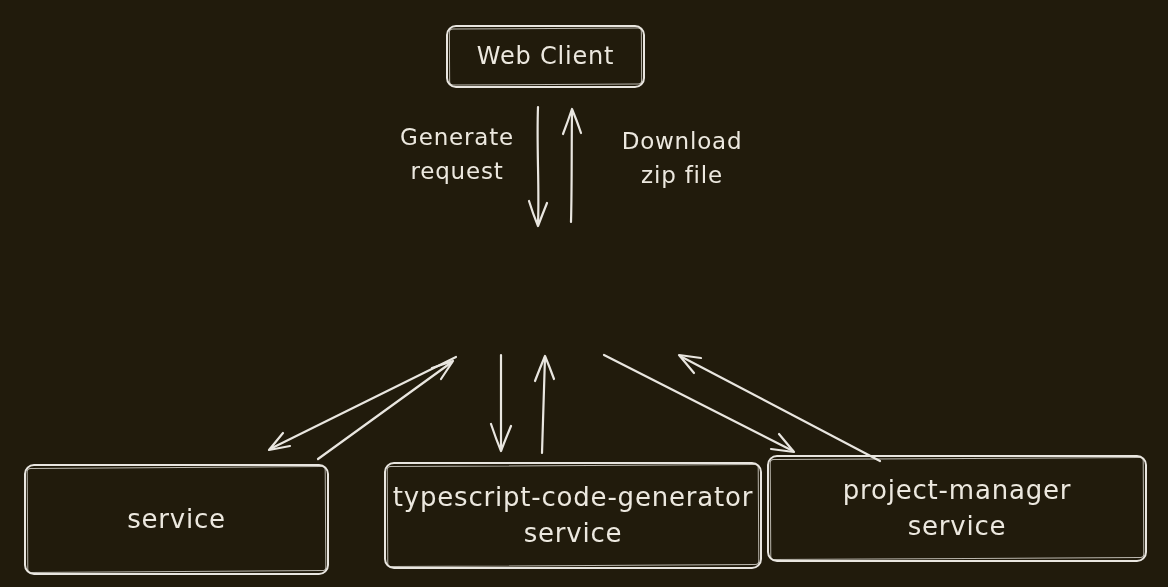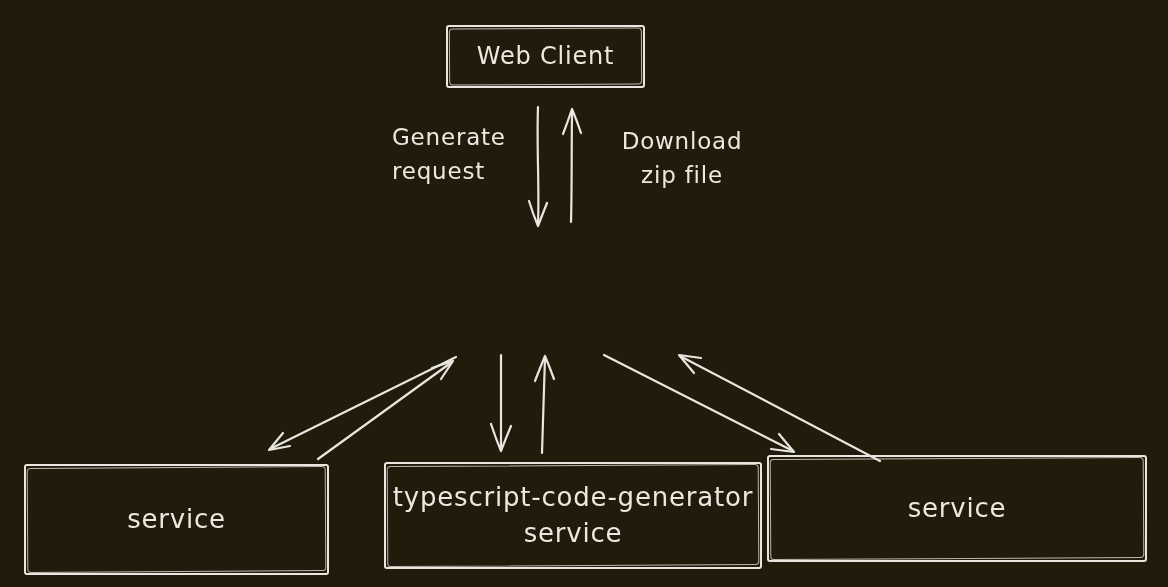--- a/index.html
+++ b/index.html
@@ -24,21 +24,21 @@
   .edges-layer path {
     fill: none;
     stroke: #e9e6e0;
     stroke-width: 2.2;
     stroke-linecap: round;
     stroke-linejoin: round;
   }
   .node {
     position: absolute;
     border: 2px solid #e9e6e0;
-    border-radius: 3px;
+    border-radius: 10px;
     display: flex;
     flex-direction: column;
     align-items: center;
     justify-content: center;
     text-align: center;
     letter-spacing: 0.8px;
     line-height: 1.38;
     box-sizing: border-box;
   }
   
@@ -55,21 +55,21 @@
   .node-api             { left: 365px; top: 240px; width: 361px; height: 101px; font-size: 27px; }
   .node-dotnet          { left: 24px;  top: 464px; width: 305px; height: 111px; font-size: 26px; }
   .node-typescript      { left: 352px; top: 462px; width: 378px; height: 107px; font-size: 26px; margin-left: 32px; }
   .node-project-manager { left: 767px; top: 455px; width: 380px; height: 107px; font-size: 26px; }
   .edge-label {
     position: absolute;
     font-size: 23px;
     line-height: 34px;
     letter-spacing: 0.8px;
   }
-  .label-generate { left: 392px; top: 120px; width: 130px; text-align: left; }
+  .label-generate { left: 392px; top: 120px; width: 130px; text-align: center; }
   .label-download { left: 607px; top: 124px; width: 150px; text-align: center; }
   .edge-label span, .node span { display: block; }
 </style>
 </head>
 <body>
 
 <div class="canvas">
 
   <svg class="edges-layer" viewBox="0 0 1168 587" xmlns="http://www.w3.org/2000/svg">
 
@@ -122,20 +122,21 @@
   <div class="node node-dotnet">
     <span>service</span>
   </div>
 
   <div class="node node-typescript">
     <span>typescript-code-generator</span>
     <span>service</span>
   </div>
 
   <div class="node node-project-manager">
+    <span>project-manager</span>
     <span>service</span>
   </div>
 
   <div class="edge-label label-generate">
     <span>Generate</span>
     <span>request</span>
   </div>
 
   <div class="edge-label label-download">
     <span>Download</span>

